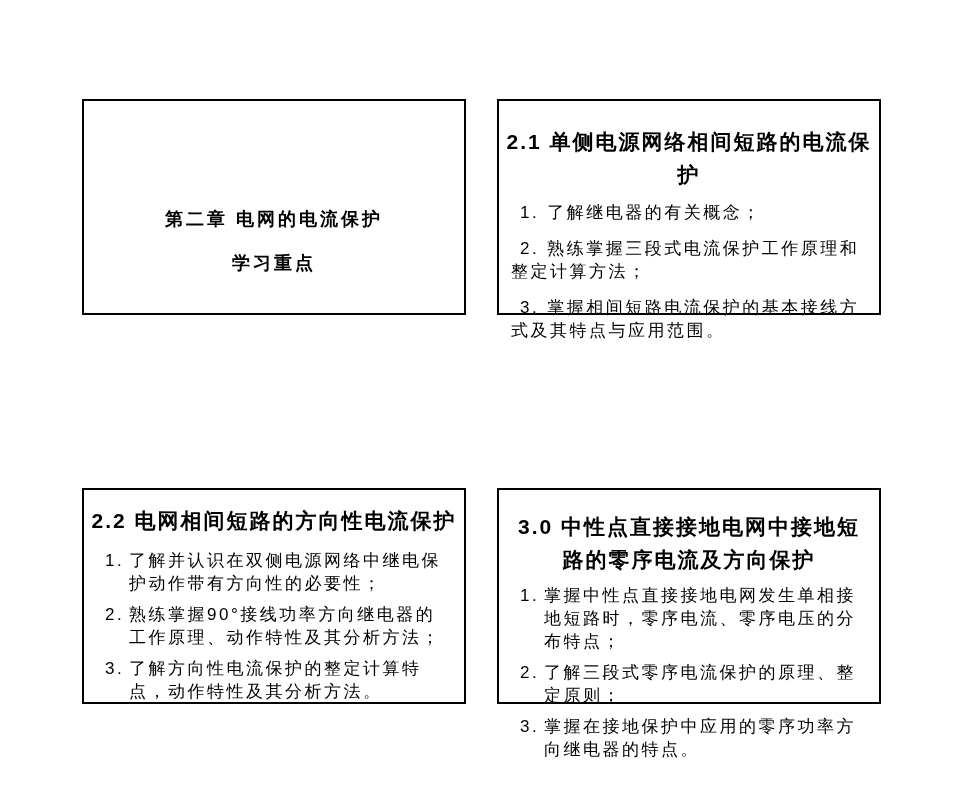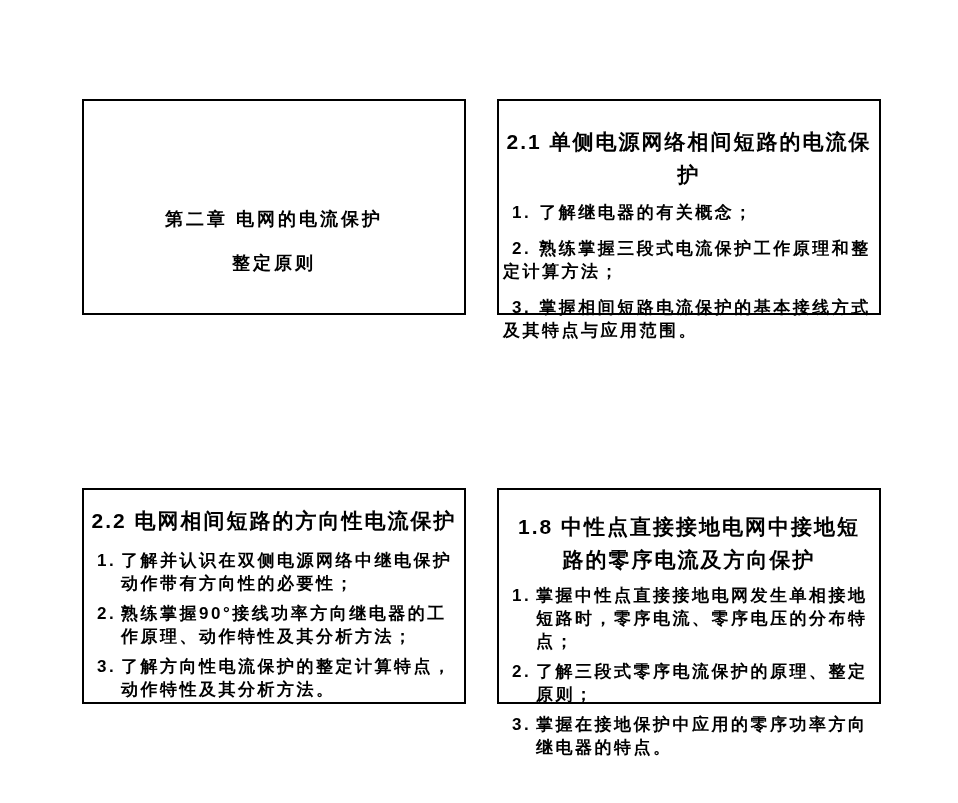--- a/index.html
+++ b/index.html
@@ -46,40 +46,40 @@
   .slide-2 .slide-title { margin: 24px 6px 0; }
   .slide-3 .slide-title { margin: 14px 6px 0; text-align: center; }
   .slide-4 .slide-title { margin: 20px 10px 0; }
 
   
   .list {
     font-size: 17px;
     letter-spacing: 2.5px;
     line-height: 23px;
   }
-  .list p { margin: 0; font-weight: bold; }
+  .list p { margin: 8px; }
 
   
   .slide-2 .list { margin: 10px 4px 0 4px; }
   .slide-2 .list p { margin-bottom: 13px; text-indent: 9px; }
   .slide-2 .num { margin-right: 8px; }
 
   
   .hang .list { margin-top: 12px; padding-right: 4px; }
   .slide-4 .list { margin-top: 8px; }
   .hang .list p { padding-left: 37px; text-indent: -24px; margin-bottom: 7px; }
   .hang .num { display: inline-block; width: 24px; text-indent: 0; }
 </style>
 </head>
 <body>
 
 <div class="slide slide-1">
   <div class="chapter-block">
     <div>第二章 电网的电流保护</div>
-    <div>整定原则</div>
+    <div>学习重点</div>
   </div>
 </div>
 
 <div class="slide slide-2">
   <div class="slide-title">2.1 单侧电源网络相间短路的电流保护</div>
   <div class="list">
     <p><span class="num">1.</span><span>了解继电器的有关概念；</span></p>
     <p><span class="num">2.</span><span>熟练掌握三段式电流保护工作原理和整定计算方法；</span></p>
     <p><span class="num">3.</span><span>掌握相间短路电流保护的基本接线方式及其特点与应用范围。</span></p>
   </div>
@@ -88,19 +88,19 @@
 <div class="slide slide-3 hang">
   <div class="slide-title">2.2 电网相间短路的方向性电流保护</div>
   <div class="list">
     <p><span class="num">1.</span><span>了解并认识在双侧电源网络中继电保护动作带有方向性的必要性；</span></p>
     <p><span class="num">2.</span><span>熟练掌握90°接线功率方向继电器的工作原理、动作特性及其分析方法；</span></p>
     <p><span class="num">3.</span><span>了解方向性电流保护的整定计算特点，动作特性及其分析方法。</span></p>
   </div>
 </div>
 
 <div class="slide slide-4 hang">
-  <div class="slide-title">1.8 中性点直接接地电网中接地短路的零序电流及方向保护</div>
+  <div class="slide-title">3.0 中性点直接接地电网中接地短路的零序电流及方向保护</div>
   <div class="list">
     <p><span class="num">1.</span><span>掌握中性点直接接地电网发生单相接地短路时，零序电流、零序电压的分布特点；</span></p>
     <p><span class="num">2.</span><span>了解三段式零序电流保护的原理、整定原则；</span></p>
     <p><span class="num">3.</span><span>掌握在接地保护中应用的零序功率方向继电器的特点。</span></p>
   </div>
 </div>
 
 </body></html>

